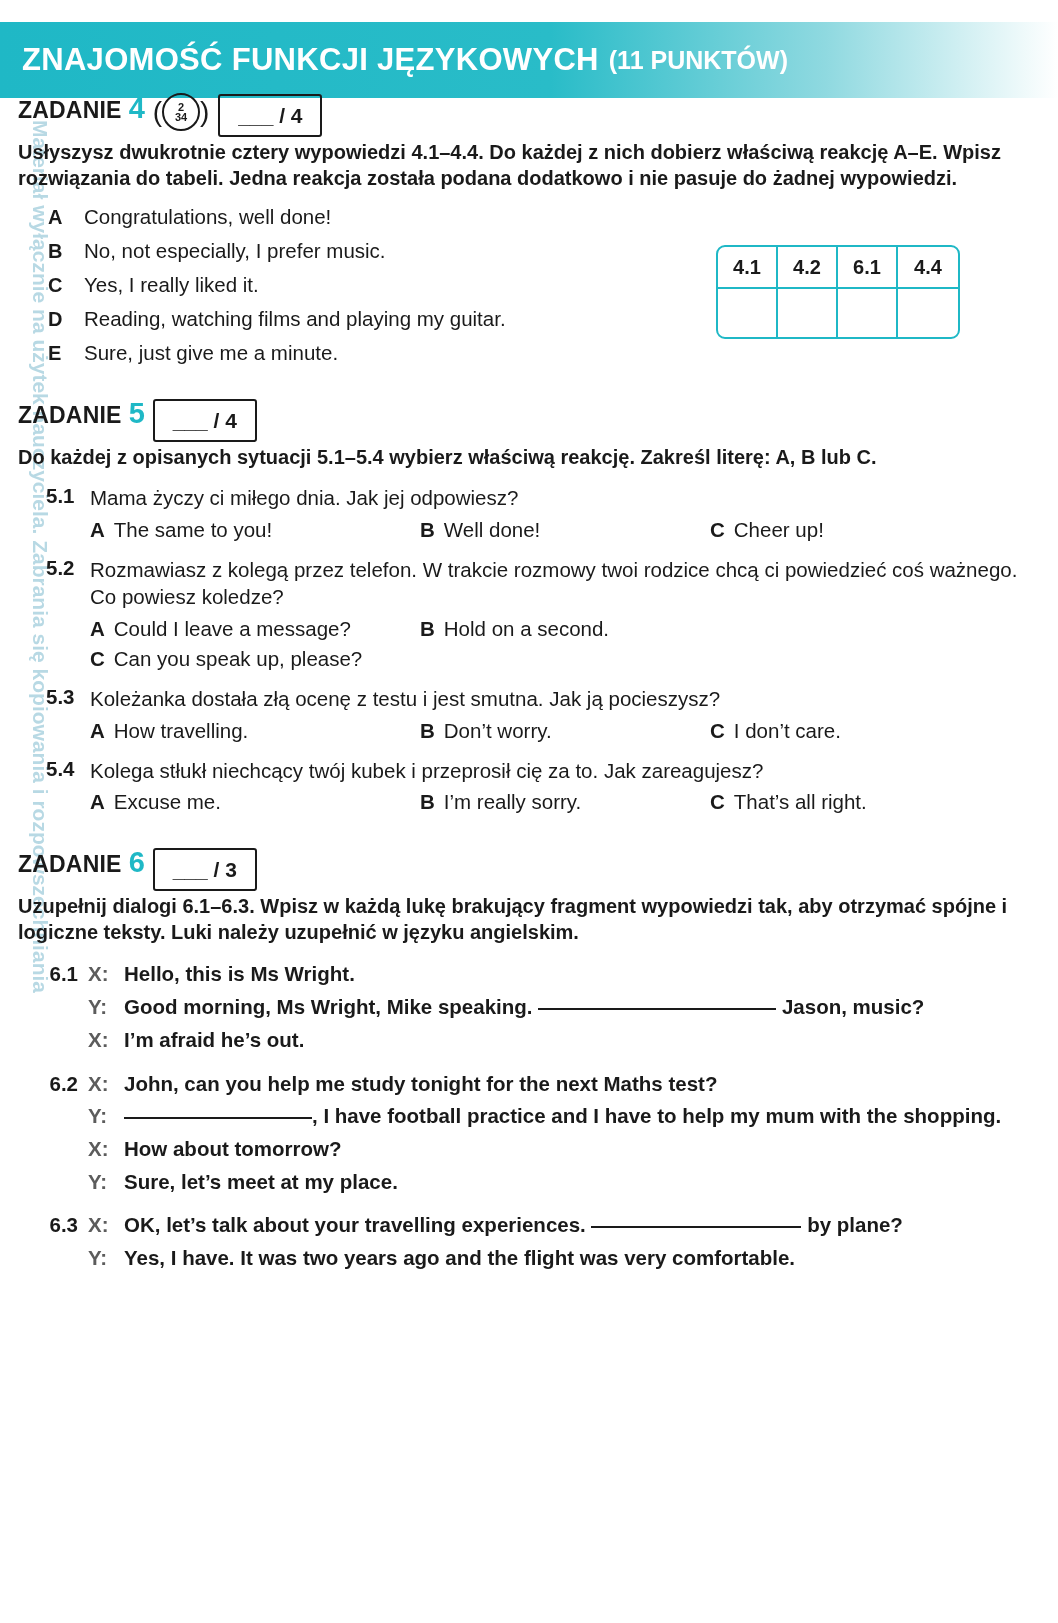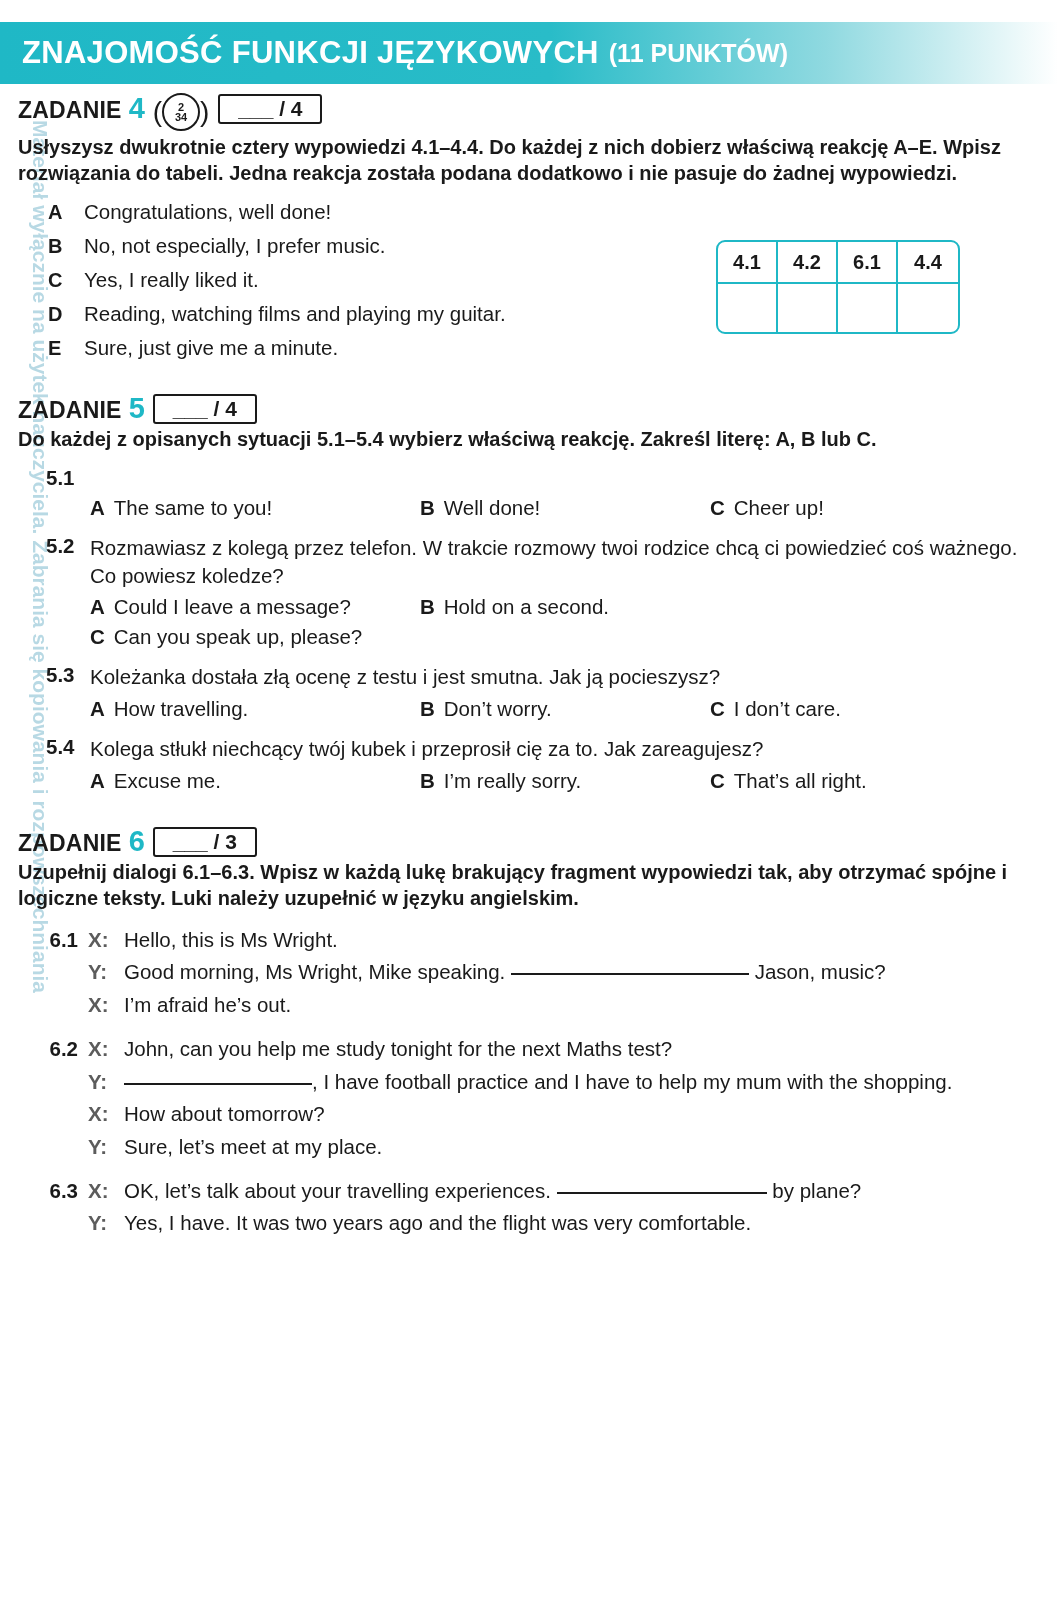--- a/index.html
+++ b/index.html
@@ -15,21 +15,21 @@
     position: relative;
     overflow: hidden;
   }
 
   
   .header-band {
     position: absolute;
     left: 0;
     top: 22px;
     width: 1058px;
-    height: 62px;
+    height: 76px;
     background: linear-gradient(to right, #1fb8c6 0%, #29bcc8 52%, #8fd9e0 78%, #ffffff 100%);
     display: flex;
     align-items: center;
   }
   .header-title {
     margin-left: 22px;
     color: #ffffff;
     font-size: 31px;
     font-weight: bold;
     letter-spacing: 0.3px;
@@ -116,21 +116,21 @@
     font-size: 28px;
     font-weight: normal;
     line-height: 1;
   }
   .score-box {
     display: inline-flex;
     align-items: center;
     justify-content: center;
     border: 2.5px solid #1a1a1a;
     border-radius: 3px;
-    height: 30px;
+    height: 43px;
     min-width: 104px;
     padding: 0 8px;
     font-size: 21px;
     font-weight: bold;
     margin-right: 10px;
     position: relative;
     top: -2px;
     box-sizing: border-box;
   }
   .task-instr {
@@ -240,21 +240,21 @@
     text-align: right;
     padding-right: 10px;
     box-sizing: border-box;
   }
   .dlg-spk {
     width: 36px;
     flex: none;
     font-weight: bold;
     color: #5c5c5c;
   }
-  .dlg-text { flex: 1; }
+  .dlg-text { flex: 1; font-weight: bold; }
   .blank-line {
     display: inline-block;
     border-bottom: 2px solid #1a1a1a;
     height: 1px;
     vertical-align: 4px;
   }
   .bl-med { width: 210px; }
   .bl-long { width: 238px; }
   .bl-short { width: 188px; }
 </style>
@@ -329,20 +329,21 @@
     <div class="task-head">
       <span class="task-label">ZADANIE</span>
       <span class="task-num">5</span>
       <span class="score-box">___ / 4</span>
       <span class="task-instr">Do każdej z opisanych sytuacji 5.1–5.4 wybierz właściwą reakcję. Zakreśl literę: A, B lub C.</span>
     </div>
 
     <div class="q-block">
       <div class="q-line">
         <span class="q-num">5.1</span>
+        <span class="q-text">Mama życzy ci miłego dnia. Jak jej odpowiesz?</span>
       </div>
       <div class="choices">
         <span class="choice c1">
           <span class="cl">A</span>
           <span>The same to you!</span>
         </span>
         <span class="choice c2">
           <span class="cl">B</span>
           <span>Well done!</span>
         </span>

